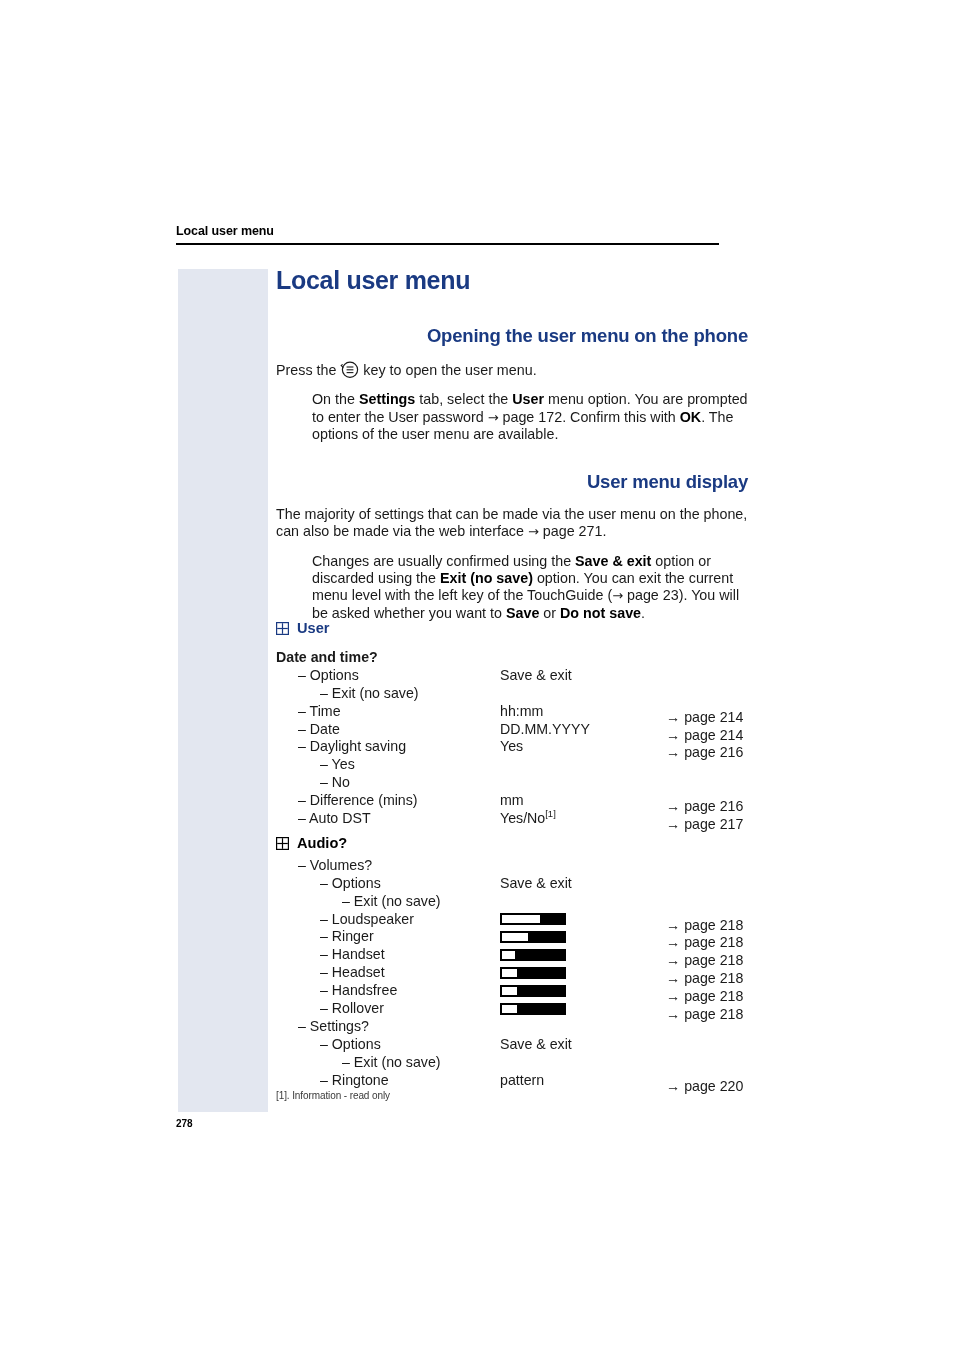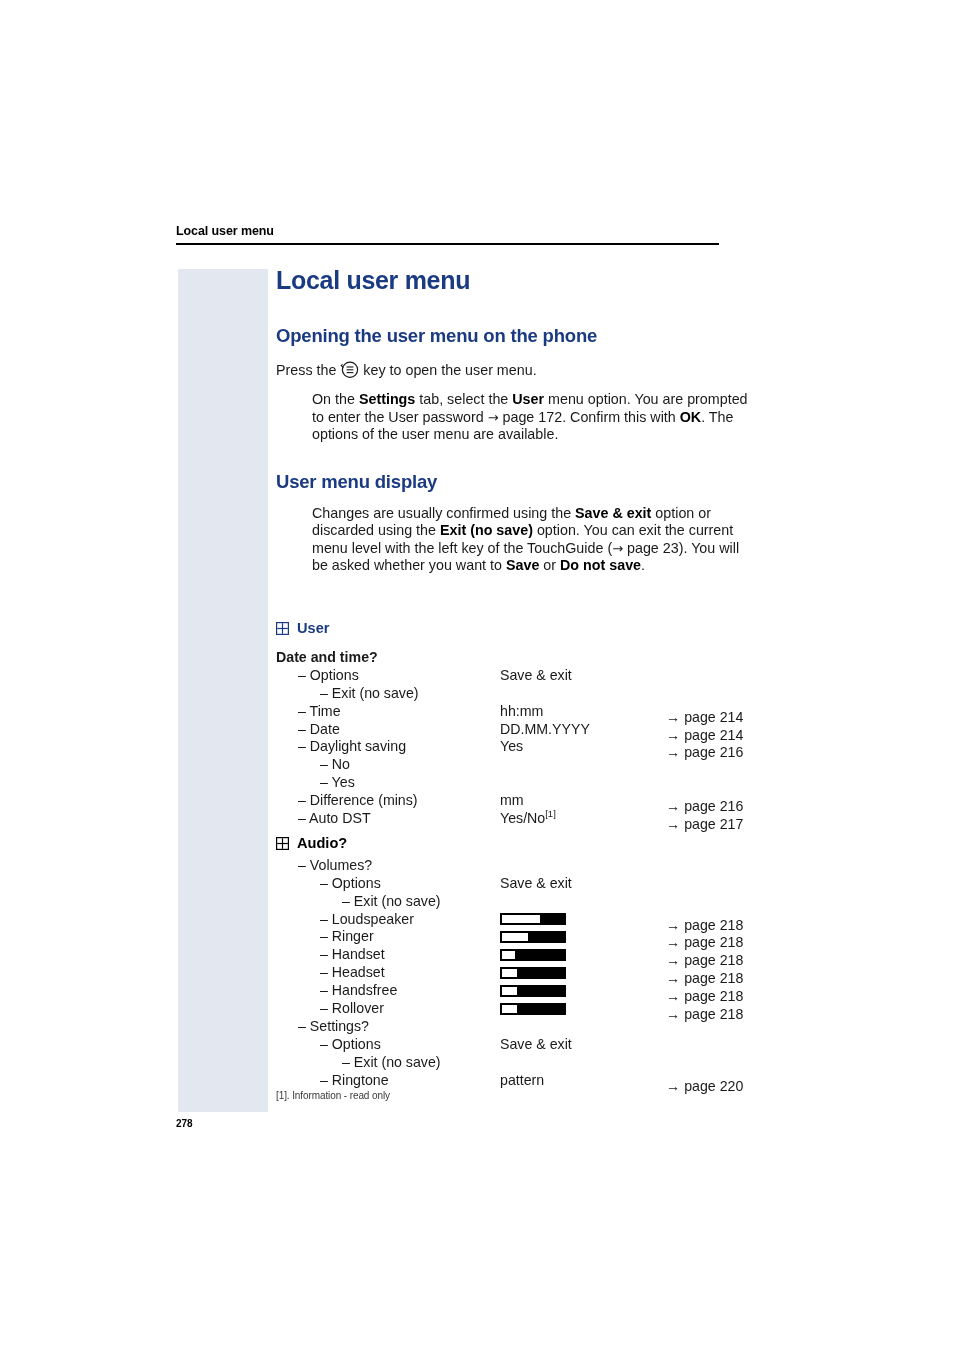--- a/index.html
+++ b/index.html
@@ -70,20 +70,21 @@
     margin: 0 0 0 0;
     padding-top: 6px;
     letter-spacing: -0.3px;
   }
   h2.sect {
     font-size: 18.5px;
     font-weight: bold;
     color: #1a3a82;
     margin: 30px 0 0 0;
     letter-spacing: -0.2px;
+    text-align: right;
   }
   h2.sect.second {
     margin-top: 28px;
   }
   p.body {
     font-size: 14.3px;
     line-height: 17.3px;
     margin: 13px 0 0 0;
     color: #1a1a1a;
   }
@@ -211,20 +212,21 @@
           <line x1="6.6" y1="7" x2="13.4" y2="7" stroke="#1a1a1a" stroke-width="1.1"></line>
           <line x1="6.6" y1="9.8" x2="13.4" y2="9.8" stroke="#1a1a1a" stroke-width="1.1"></line>
           <line x1="6.6" y1="12.6" x2="13.4" y2="12.6" stroke="#1a1a1a" stroke-width="1.1"></line>
           <path d="M3.4 7.6 L1.2 5.6 L2.6 4.4" fill="none" stroke="#1a1a1a" stroke-width="1.1"></path>
         </svg></span><span> key to open the user menu.</span></p>
 
   <p class="body tight"><span>On the </span><b>Settings</b><span> tab, select the </span><b>User</b><span> menu option. You are prompted to enter the User password </span><span class="arrow">→</span><span> page 172. Confirm this with </span><b>OK</b><span>. The options of the user menu are available.</span></p>
 
   <h2 class="sect second">User menu display</h2>
 
+  <p class="body"><span>The majority of settings that can be made via the user menu on the phone, can also be made via the web interface </span><span class="arrow">→</span><span> page 271.</span></p>
 
   <p class="body tight"><span>Changes are usually confirmed using the </span><b>Save &amp; exit</b><span> option or discarded using the </span><b>Exit (no save)</b><span> option. You can exit the current menu level with the left key of the TouchGuide (</span><span class="arrow">→</span><span> page 23). You will be asked whether you want to </span><b>Save</b><span> or </span><b>Do not save</b><span>.</span></p>
 
 </div>
 
 <div class="tree" id="tree">
     <div class="grp blue">
       <span class="boxicon"><svg width="13" height="13" viewBox="0 0 13 13">
           <rect x="0.6" y="0.6" width="11.8" height="11.8" fill="none" stroke="#1a3a82" stroke-width="1.2"></rect>
           <line x1="6.5" y1="1.2" x2="6.5" y2="11.8" stroke="#1a3a82" stroke-width="1.2"></line>
@@ -252,24 +254,24 @@
       <span class="lbl">– Date</span>
       <span class="val">DD.MM.YYYY</span>
       <span class="ref">→ page 214</span>
     </div>
     <div class="node lv1">
       <span class="lbl">– Daylight saving</span>
       <span class="val">Yes</span>
       <span class="ref">→ page 216</span>
     </div>
     <div class="node lv2">
+      <span class="lbl">– Yes</span>
+    </div>
+    <div class="node lv2">
       <span class="lbl">– No</span>
-    </div>
-    <div class="node lv2">
-      <span class="lbl">– Yes</span>
     </div>
     <div class="node lv1">
       <span class="lbl">– Difference (mins)</span>
       <span class="val">mm</span>
       <span class="ref">→ page 216</span>
     </div>
     <div class="node lv1">
       <span class="lbl">– Auto DST</span>
       <span class="val">Yes/No<sup class="fn">[1]</sup></span>
       <span class="ref">→ page 217</span>

